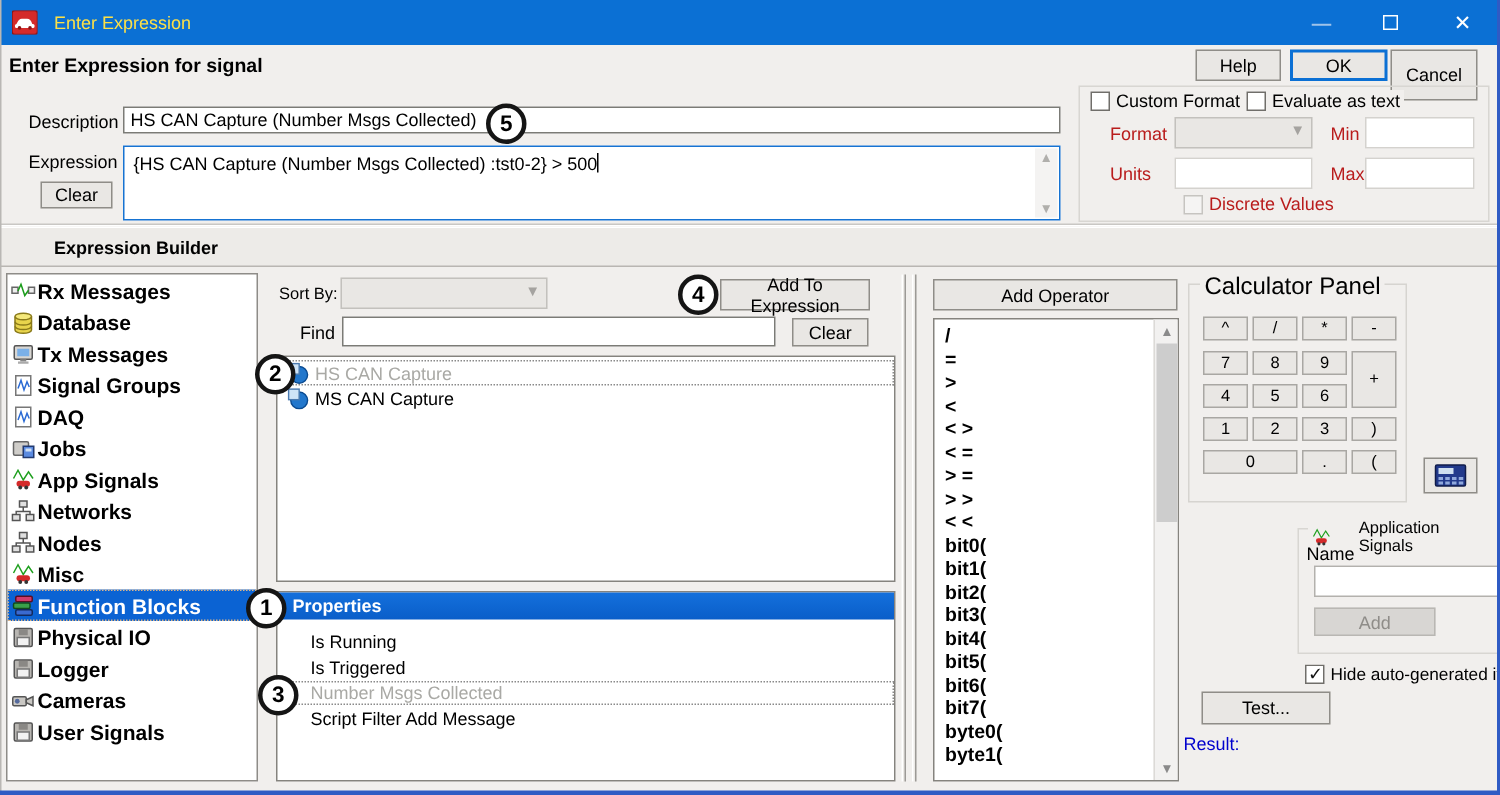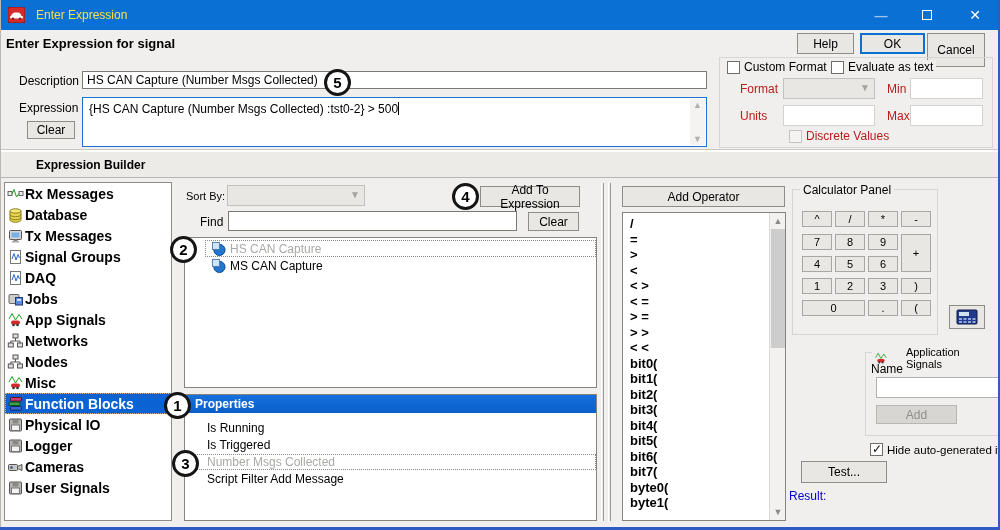--- a/index.html
+++ b/index.html
@@ -66,21 +66,21 @@
 
   
   .sortby-lbl { left:186px; top:190px; font-size:11px; }
   .sort-combo { left:227px; top:185px; width:138px; }
   .btn-addexpr { position:absolute; left:480px; top:186px; width:100px; height:21px; }
   .find-lbl { left:200px; top:215px; }
   .find-input { position:absolute; left:228px; top:211px; width:289px; height:20px; border:1px solid #7b7b76; background:#fff; font-size:12px; padding:0 4px; font-family:inherit; }
   .btn-clear2 { position:absolute; left:528px; top:212px; width:51px; height:19px; }
 
   .signal-list { position:absolute; left:184px; top:237px; width:413px; height:151px; background:#fff; border:1px solid #85837e; }
-  .sig-row { height:17px; display:flex; align-items:center; font-size:12px; gap:4px; padding-left:6px;margin-left:20px; }
+  .sig-row { height:17px; display:flex; align-items:center; font-size:12px; gap:4px; padding-left:6px; }
   .sig-row .ic { width:15px; height:15px; flex:0 0 15px; }
   .sig-row.focused { outline:1px dotted #8a8a8a; outline-offset:-1px; color:#a9a9a5; }
 
   .props-panel { position:absolute; left:184px; top:394px; width:413px; height:127px; background:#fff; border:1px solid #85837e; }
   .props-header { height:18px; background:linear-gradient(#1470dc,#0a5ec9); color:#fff; font-size:12px; font-weight:bold;
                   display:flex; align-items:center; padding-left:10px; }
   .prop-row { height:16px; display:flex; align-items:center; padding-left:22px; font-size:12px; margin-top:1px; }
   .prop-row.disabled { color:#a9a9a5; outline:1px dotted #8a8a8a; outline-offset:-1px; }
 
   .vsplit { position:absolute; top:183px; height:338px; width:3px; background:#edebe8; border-left:1px solid #fff; border-right:1px solid #9c9a96; }
@@ -89,21 +89,21 @@
   .btn-addop { position:absolute; left:622px; top:186px; width:163px; height:21px; }
   .op-list { position:absolute; left:622px; top:212px; width:164px; height:309px; background:#fff; border:1px solid #85837e; }
   .op-items { position:absolute; left:0; top:3px; right:17px; }
   .op-item { line-height:15.5px; padding-left:7px; font-size:13px; font-weight:bold; white-space:pre; }
   .op-scroll { position:absolute; right:0; top:0; bottom:0; width:16px; background:#f2f1f0; border-left:1px solid #dcdad7; }
   .op-arrow { position:absolute; left:0; width:16px; height:16px; display:flex; align-items:center; justify-content:center; color:#8a8a8a; font-size:9px; }
   .op-thumb { position:absolute; left:1px; top:16px; width:14px; height:119px; background:#cdcdcd; }
 
   
   .calc-group { position:absolute; left:792px; top:189px; width:146px; height:146px; border:1px solid #d6d4d0; }
-  .group-legend { position:absolute; font-size:12px; background:#f1efed; padding:0 3px; }
+  .group-legend { position:absolute; font-size:16px; background:#f1efed; padding:0 3px; }
   .key { position:absolute; width:30px; height:16px; background:#e9e7e4; border:1px solid #a9a7a3; font-size:11px;
          display:flex; align-items:center; justify-content:center; font-family:inherit; }
   .calcbtn { position:absolute; left:949px; top:305px; width:36px; height:24px; }
 
   
   .appsig-group { position:absolute; left:865px; top:352px; width:134px; height:84px; border:1px solid #d8d6d2; }
   .appsig-legend { position:absolute; left:872px; top:346px; display:flex; align-items:center; gap:18px; font-size:11px; background:#f1efed; padding:0 2px; }
   .name-lbl { left:871px; top:362px; }
   .name-input { position:absolute; left:876px; top:377px; width:123px; height:21px; border:1px solid #b3b1ad; background:#fff; font-family:inherit; font-size:12px; padding:0 4px; }
   .btn-add { position:absolute; left:876px; top:405px; width:81px; height:19px; background:#d8d6d3; color:#8f8d89; border:1px solid #b9b7b3; }

